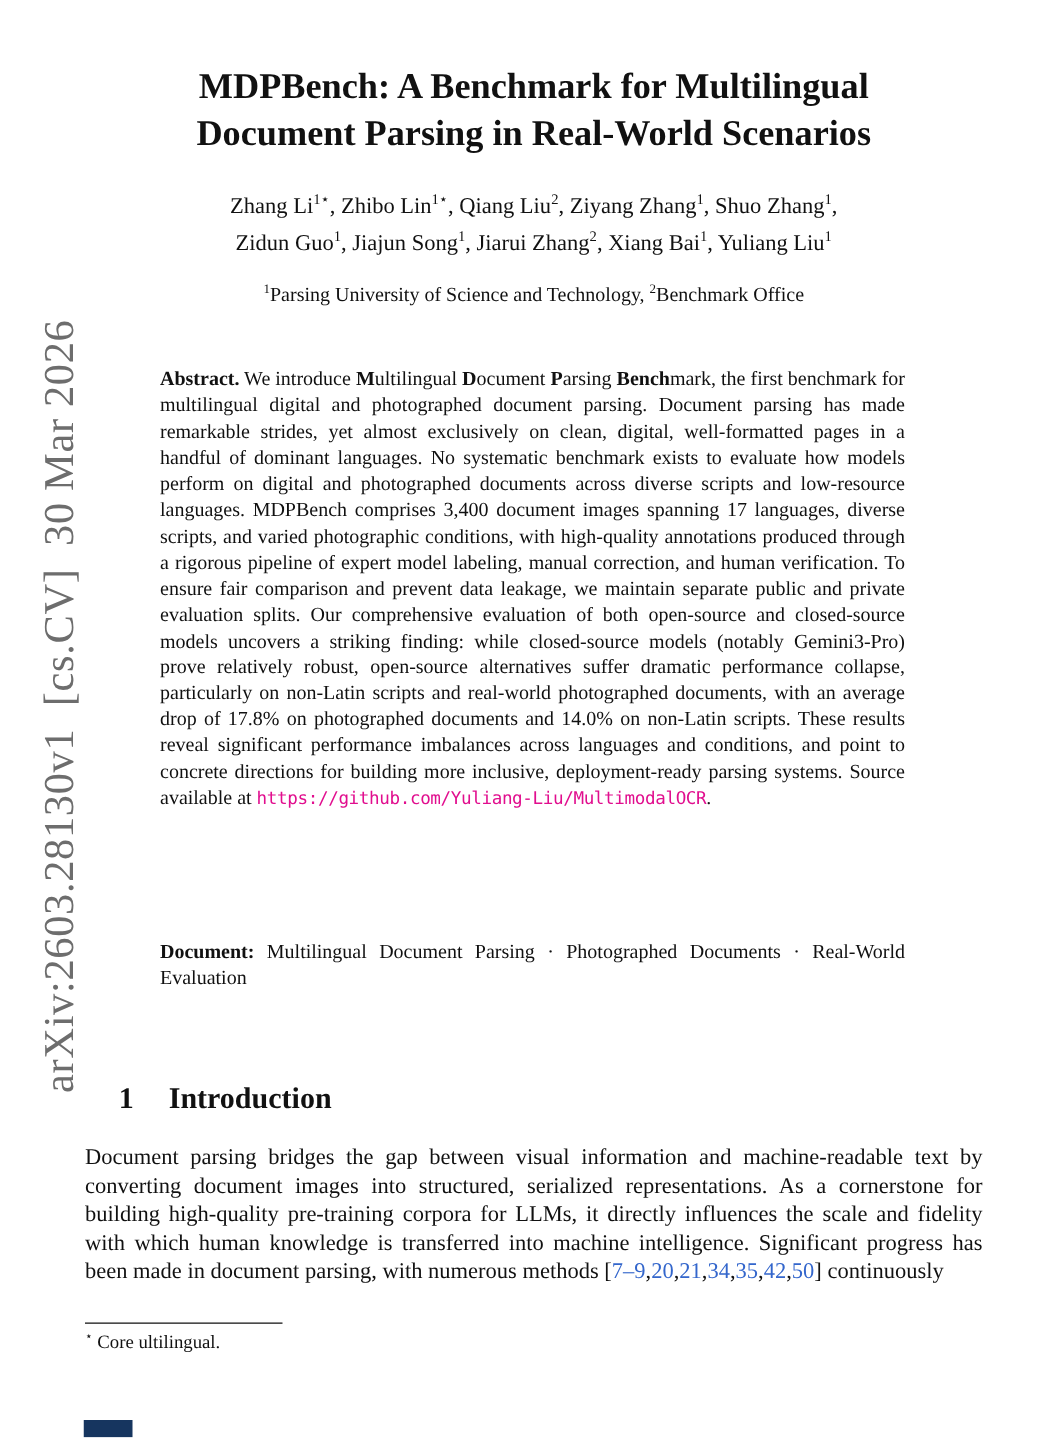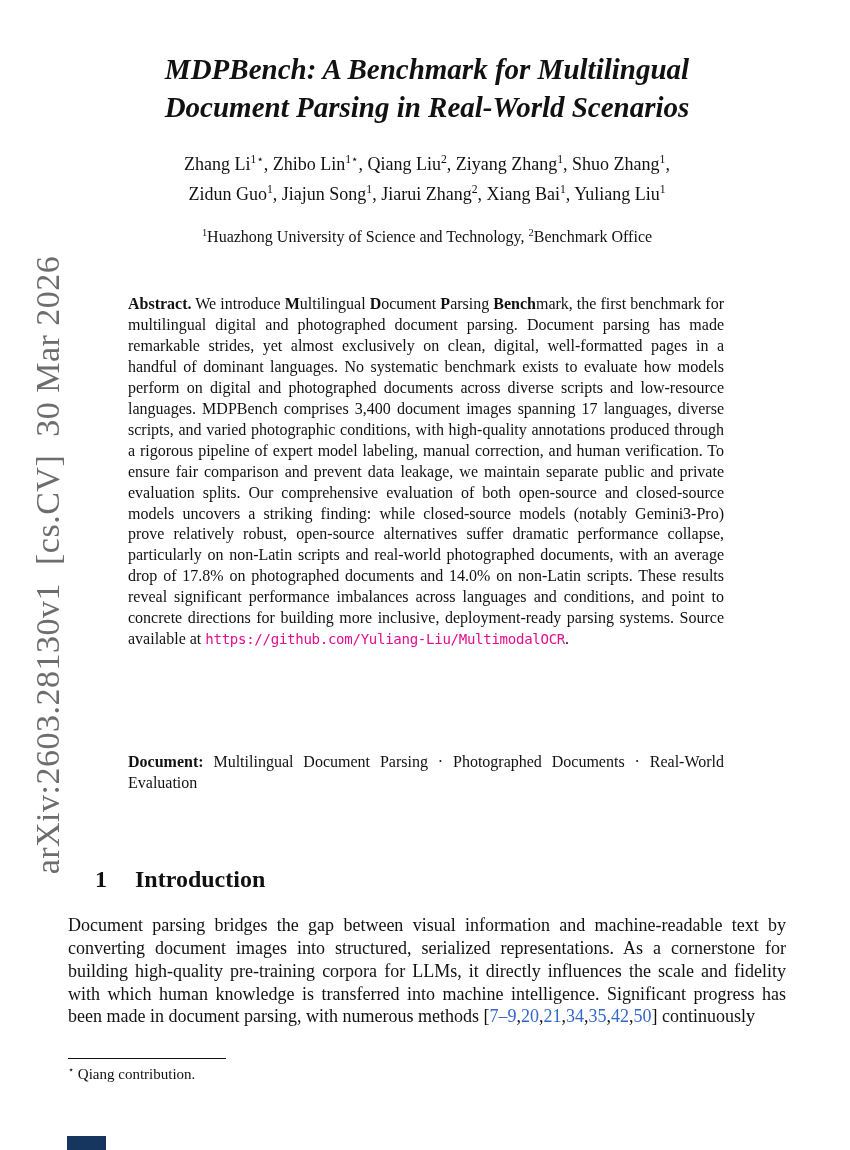--- a/index.html
+++ b/index.html
@@ -25,21 +25,21 @@
   .paper-title {
     position: absolute;
     top: 50px;
     left: 68px;
     width: 718px;
     text-align: center;
     font-size: 29px;
     font-weight: bold;
     line-height: 1.32;
   }
-  .paper-title .inner { width: 640px; margin: 0 auto; font-style: italic; }
+  .paper-title .inner { width: 640px; margin: 0 auto; }
   .authors {
     position: absolute;
     top: 150px;
     left: 68px;
     width: 718px;
     text-align: center;
     font-size: 18px;
     line-height: 1.65;
   }
   .affiliations {
@@ -116,32 +116,32 @@
 <div class="page">
 
   <div class="arxiv-vertical">arXiv:2603.28130v1  [cs.CV]  30 Mar 2026</div>
 
   <div class="paper-title">
     <div class="inner">MDPBench: A Benchmark for Multilingual Document Parsing in Real-World Scenarios</div>
   </div>
 
   <div class="authors"><span>Zhang Li</span><sup>1⋆</sup><span>, Zhibo Lin</span><sup>1⋆</sup><span>, Qiang Liu</span><sup>2</sup><span>, Ziyang Zhang</span><sup>1</sup><span>, Shuo Zhang</span><sup>1</sup><span>,</span><br><span>Zidun Guo</span><sup>1</sup><span>, Jiajun Song</span><sup>1</sup><span>, Jiarui Zhang</span><sup>2</sup><span>, Xiang Bai</span><sup>1</sup><span>, Yuliang Liu</span><sup>1</sup></div>
 
-  <div class="affiliations"><sup>1</sup><span>Huazhong University of Science and Technology, </span><sup>2</sup><span>Benchmark Office</span></div>
+  <div class="affiliations"><sup>1</sup><span>Parsing University of Science and Technology, </span><sup>2</sup><span>Benchmark Office</span></div>
 
   <div class="abstract"><span style="font-weight: bold;">Abstract.</span><span> We introduce </span><span style="font-weight: bold;">M</span><span>ultilingual </span><span style="font-weight: bold;">D</span><span>ocument </span><span style="font-weight: bold;">P</span><span>arsing </span><span style="font-weight: bold;">Bench</span><span>mark, the first benchmark for multilingual digital and photographed document parsing. Document parsing has made remarkable strides, yet almost exclusively on clean, digital, well-formatted pages in a handful of dominant languages. No systematic benchmark exists to evaluate how models perform on digital and photographed documents across diverse scripts and low-resource languages. MDPBench comprises 3,400 document images spanning 17 languages, diverse scripts, and varied photographic conditions, with high-quality annotations produced through a rigorous pipeline of expert model labeling, manual correction, and human verification. To ensure fair comparison and prevent data leakage, we maintain separate public and private evaluation splits. Our comprehensive evaluation of both open-source and closed-source models uncovers a striking finding: while closed-source models (notably Gemini3-Pro) prove relatively robust, open-source alternatives suffer dramatic performance collapse, particularly on non-Latin scripts and real-world photographed documents, with an average drop of 17.8% on photographed documents and 14.0% on non-Latin scripts. These results reveal significant performance imbalances across languages and conditions, and point to concrete directions for building more inclusive, deployment-ready parsing systems. Source available at </span><span class="mono" style="color: rgb(225, 14, 142);">https://github.com/Yuliang-Liu/MultimodalOCR</span><span>.</span></div>
 
   <div class="keywords"><span style="font-weight: bold;">Document:</span><span> Multilingual Document Parsing · Photographed Documents · Real-World Evaluation</span></div>
 
   <div class="section-heading">
     <span class="num">1</span><span>Introduction</span>
   </div>
 
   <div class="intro-paragraph"><span>Document parsing bridges the gap between visual information and machine-readable text by converting document images into structured, serialized representations. As a cornerstone for building high-quality pre-training corpora for LLMs, it directly influences the scale and fidelity with which human knowledge is transferred into machine intelligence. Significant progress has been made in document parsing, with numerous methods [</span><span style="color: rgb(51, 102, 204);">7–9</span><span>,</span><span style="color: rgb(51, 102, 204);">20</span><span>,</span><span style="color: rgb(51, 102, 204);">21</span><span>,</span><span style="color: rgb(51, 102, 204);">34</span><span>,</span><span style="color: rgb(51, 102, 204);">35</span><span>,</span><span style="color: rgb(51, 102, 204);">42</span><span>,</span><span style="color: rgb(51, 102, 204);">50</span><span>] continuously</span></div>
 
   <div class="footnote">
     <div class="footnote-rule"></div>
-    <div><sup>⋆</sup><span> Qiang contribution.</span></div>
+    <div><sup>⋆</sup><span> Core ultilingual.</span></div>
   </div>
 
   <div class="page-fragment"></div>
 
 </div>
 
 </body></html>

